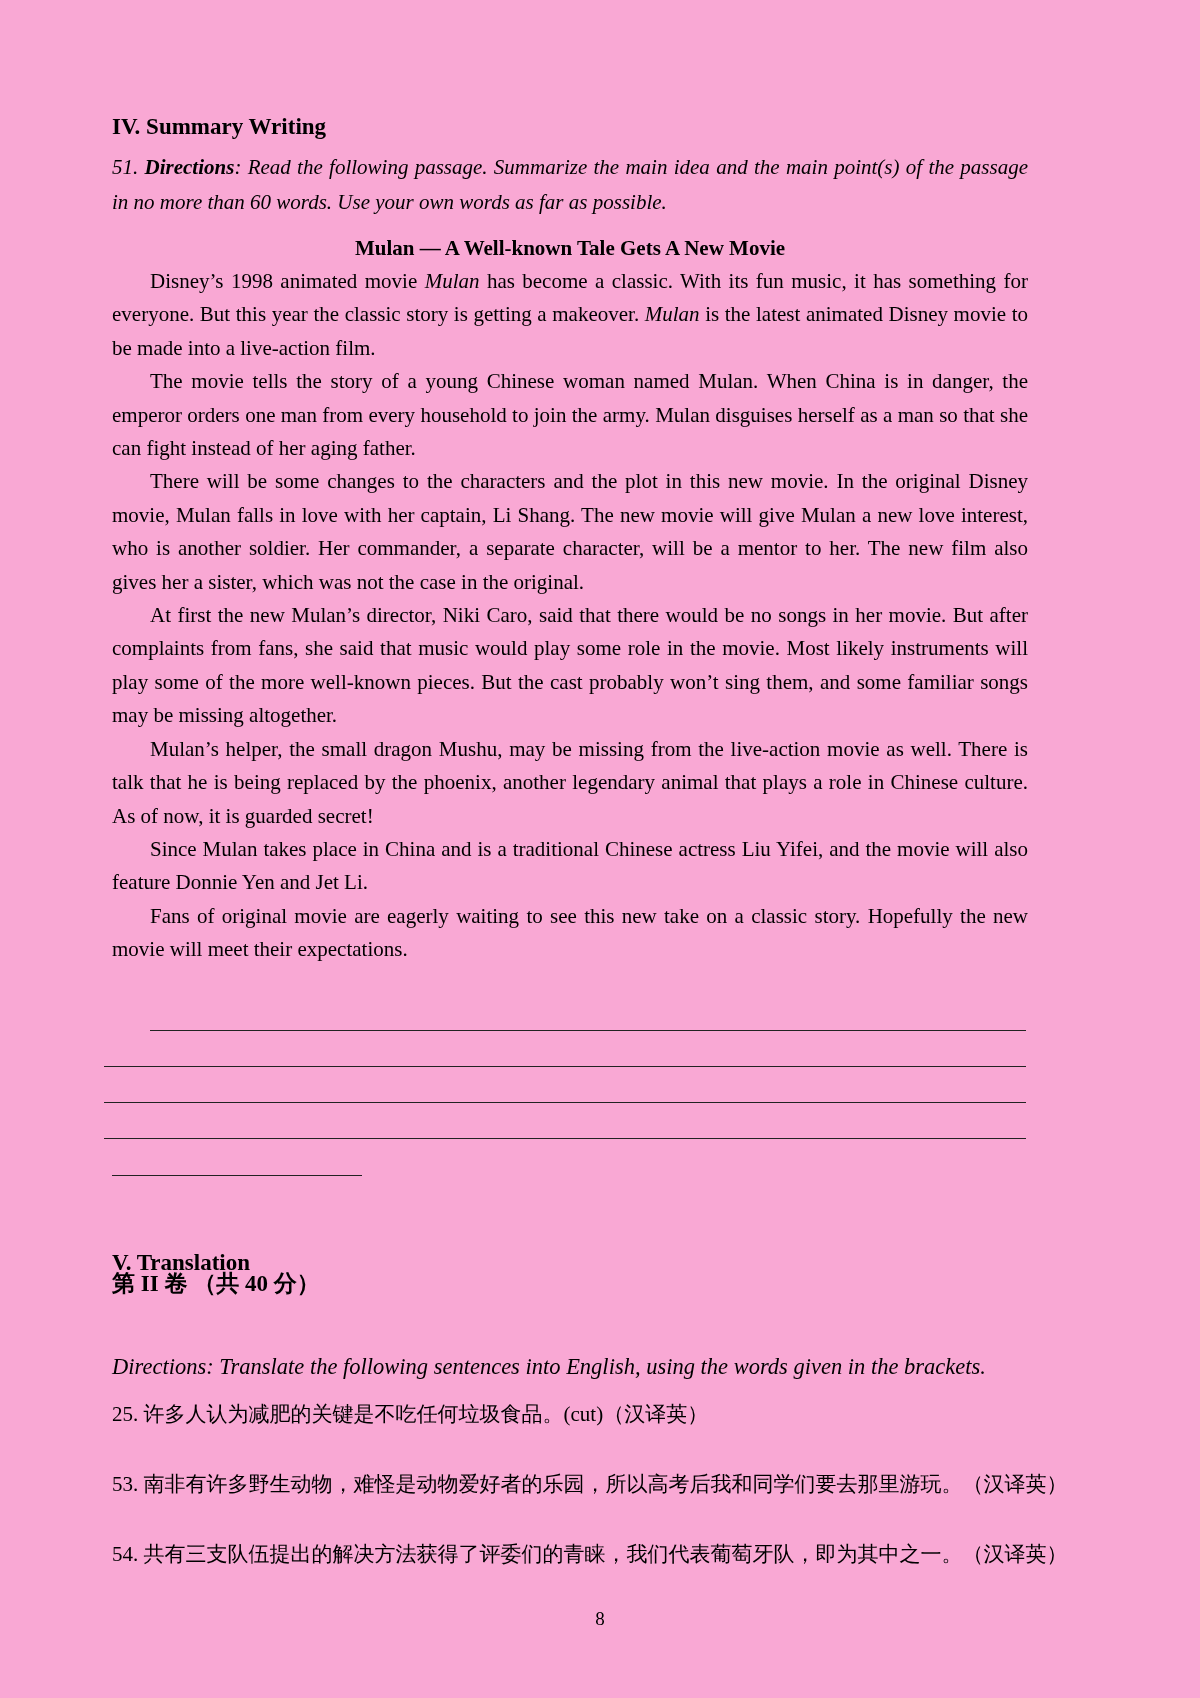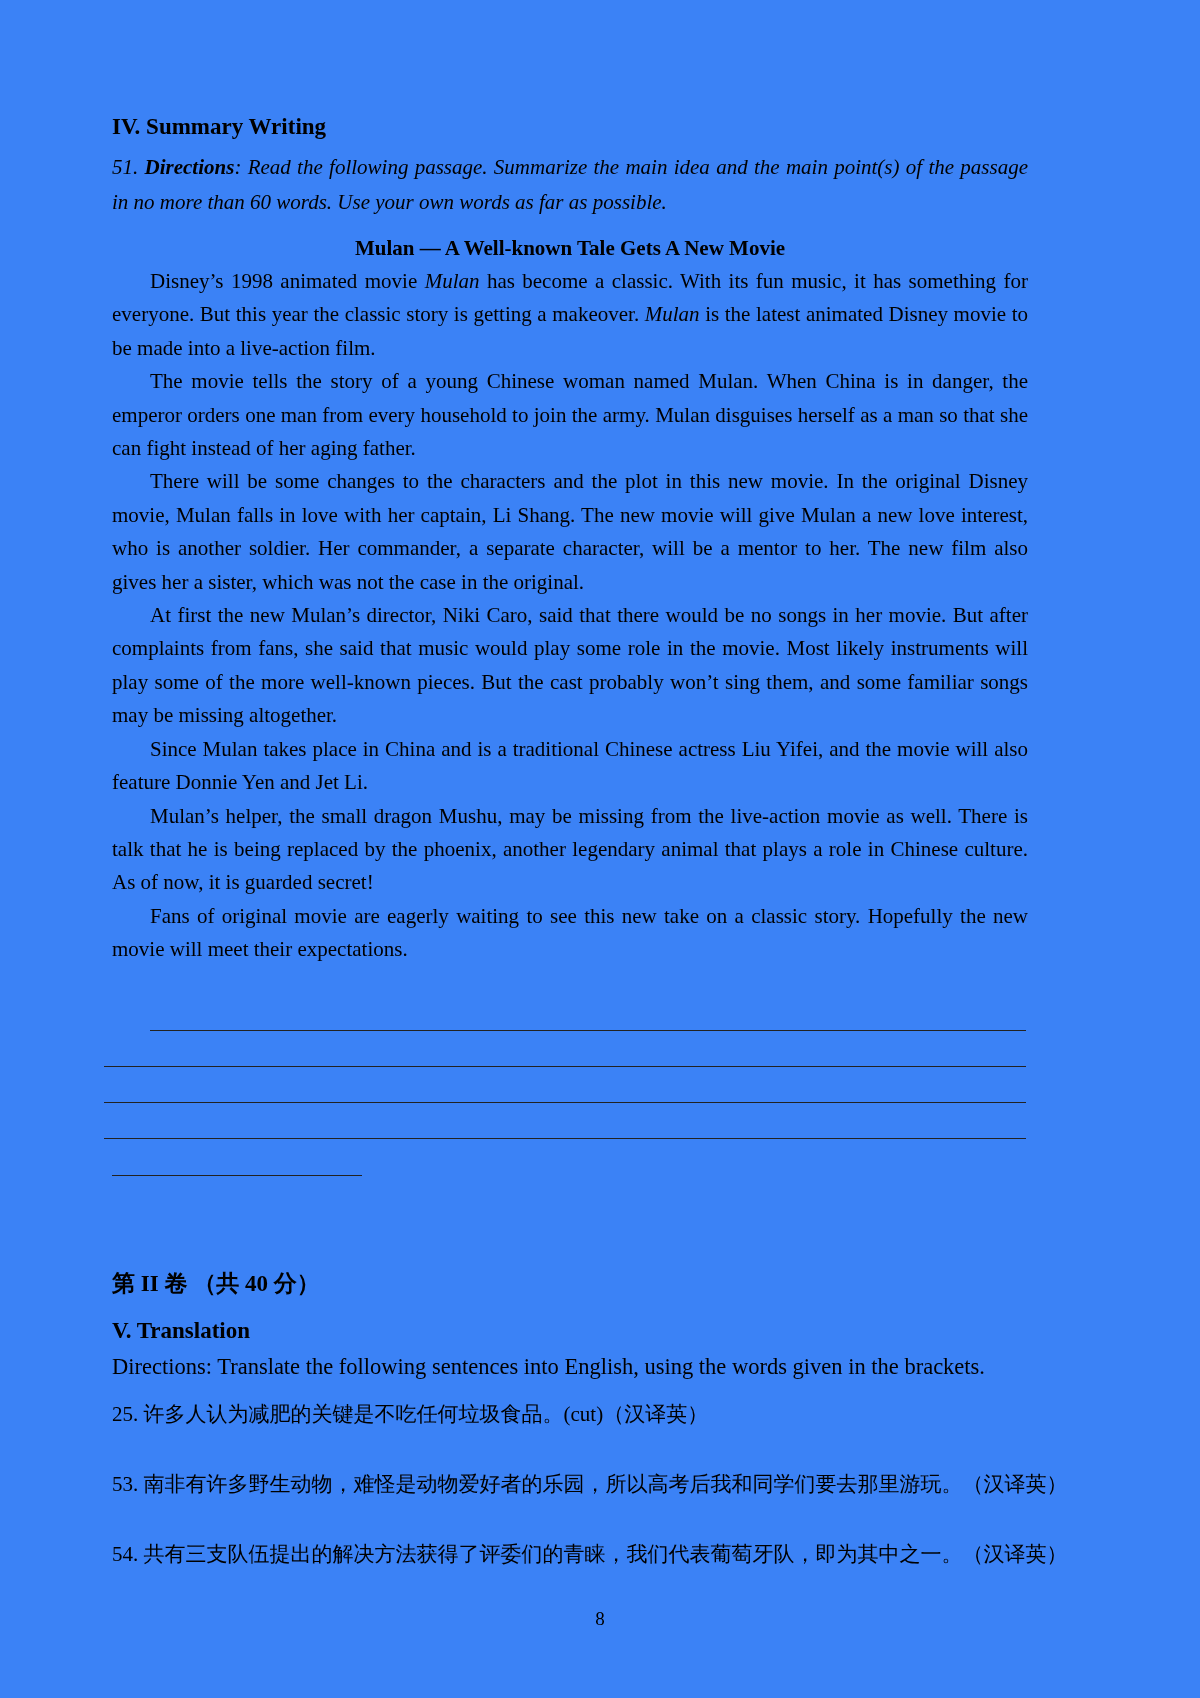--- a/index.html
+++ b/index.html
@@ -1,20 +1,20 @@
 <!DOCTYPE html>
 <html><head>
 <meta charset="utf-8">
 <style>
   html, body { margin: 0; padding: 0; background: #e8e8e8; }
   .page {
     position: relative;
     width: 1200px;
     height: 1698px;
-    background: #3b82f6;
+    background: #f9a8d4;
     font-family: "Liberation Serif", serif;
     color: #000;
     overflow: hidden;
   }
   .content {
     position: absolute;
     left: 112px;
     top: 112px;
     width: 916px;
   }
@@ -61,27 +61,28 @@
     left: 112px;
     top: 1268px;
     width: 916px;
     text-align: left;
     font-weight: bold;
     font-size: 23px;
   }
   .v-heading {
     position: absolute;
     left: 112px;
-    top: 1316px;
+    top: 1248px;
   }
   .trans-directions {
     position: absolute;
     left: 112px;
     top: 1354px;
     width: 960px;
+    font-style: italic;
     font-size: 22.5px;
     margin: 0;
   }
   .question {
     position: absolute;
     left: 112px;
     width: 980px;
     font-size: 21px;
     margin: 0;
     line-height: 33px;
@@ -108,22 +109,22 @@
 
     <p class="directions"><span>51. </span><b>Directions</b><span>: Read the following passage. Summarize the main idea and the main point(s) of the passage in no more than 60 words. Use your own words as far as possible.</span></p>
 
     <div class="passage-title">Mulan — A Well-known Tale Gets A New Movie</div>
 
     <p class="para"><span>Disney’s 1998 animated movie </span><i>Mulan</i><span> has become a classic. With its fun music, it has something for everyone. But this year the classic story is getting a makeover. </span><i>Mulan</i><span> is the latest animated Disney movie to be made into a live-action film.</span></p>
 
     <p class="para">The movie tells the story of a young Chinese woman named Mulan. When China is in danger, the emperor orders one man from every household to join the army. Mulan disguises herself as a man so that she can fight instead of her aging father.</p>
     <p class="para">There will be some changes to the characters and the plot in this new movie. In the original Disney movie, Mulan falls in love with her captain, Li Shang. The new movie will give Mulan a new love interest, who is another soldier. Her commander, a separate character, will be a mentor to her. The new film also gives her a sister, which was not the case in the original.</p>
     <p class="para">At first the new Mulan’s director, Niki Caro, said that there would be no songs in her movie. But after complaints from fans, she said that music would play some role in the movie. Most likely instruments will play some of the more well-known pieces. But the cast probably won’t sing them, and some familiar songs may be missing altogether.</p>
+    <p class="para">Mulan’s helper, the small dragon Mushu, may be missing from the live-action movie as well. There is talk that he is being replaced by the phoenix, another legendary animal that plays a role in Chinese culture. As of now, it is guarded secret!</p>
     <p class="para">Since Mulan takes place in China and is a traditional Chinese actress Liu Yifei, and the movie will also feature Donnie Yen and Jet Li.</p>
-    <p class="para">Mulan’s helper, the small dragon Mushu, may be missing from the live-action movie as well. There is talk that he is being replaced by the phoenix, another legendary animal that plays a role in Chinese culture. As of now, it is guarded secret!</p>
     <p class="para">Fans of original movie are eagerly waiting to see this new take on a classic story. Hopefully the new movie will meet their expectations.</p>
   </div>
 
   <div class="ans-line l1"></div>
   <div class="ans-line l2"></div>
   <div class="ans-line l3"></div>
   <div class="ans-line l4"></div>
   <div class="ans-line l5"></div>
 
   <div class="part2-header">第 II 卷 （共 40 分）</div>

